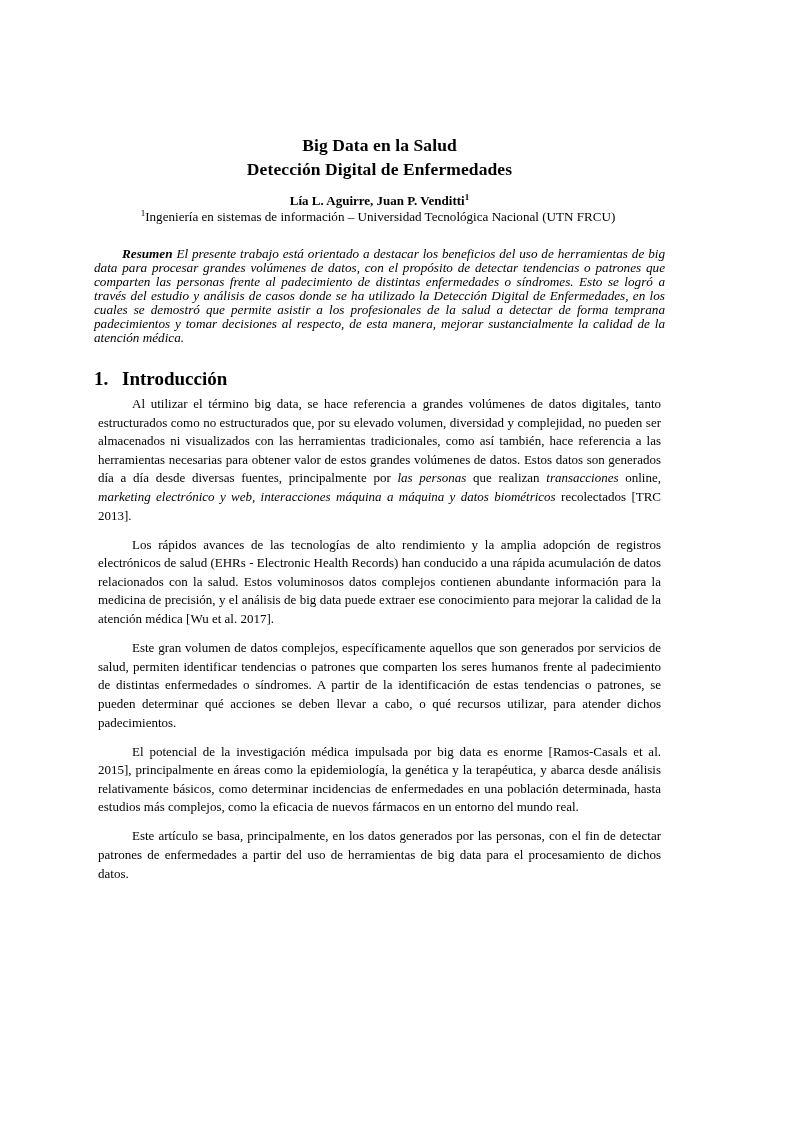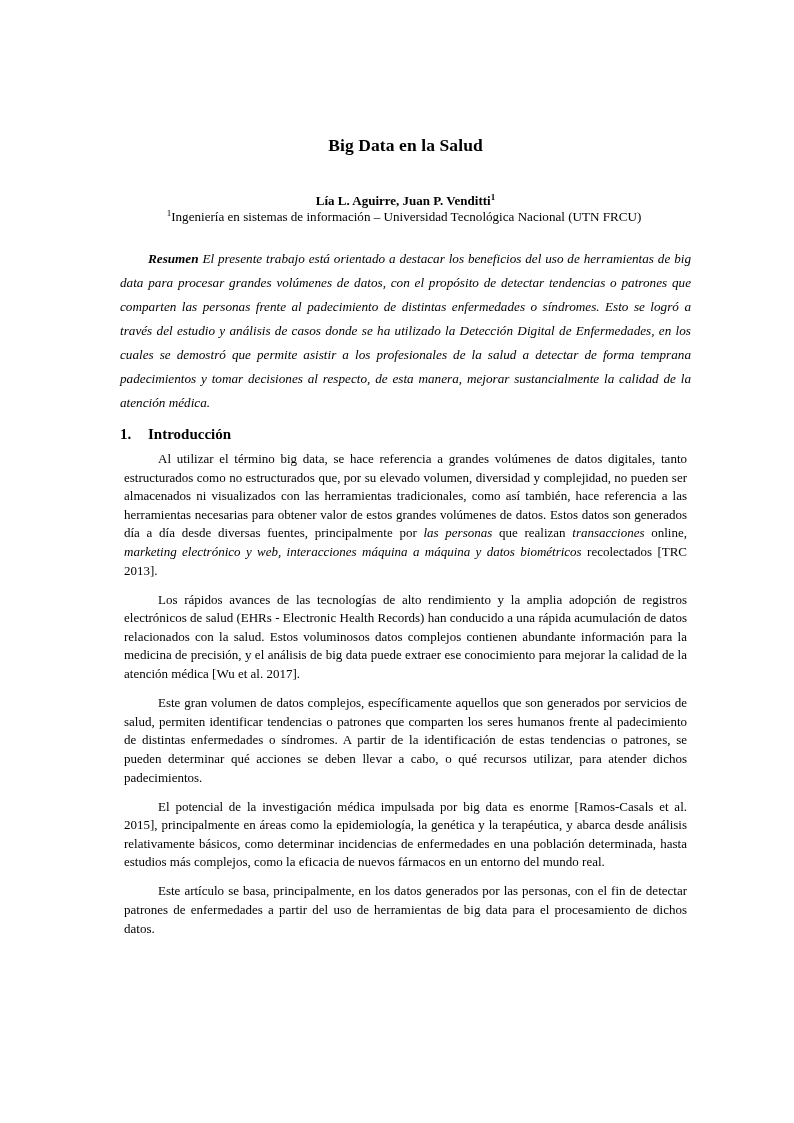--- a/index.html
+++ b/index.html
@@ -17,42 +17,42 @@
   .page {
     position: relative;
     width: 794px;
     height: 1123px;
     box-sizing: border-box;
     padding: 0;
     overflow: hidden;
   }
   .content {
     position: absolute;
-    left: 120px;
+    left: 94px;
     top: 0;
     width: 571px;
   }
 
   
   .title-block {
     margin-top: 133px;
     text-align: center;
   }
   .title-line {
     font-size: 17.5px;
     font-weight: bold;
     line-height: 24px;
     letter-spacing: 0.1px;
   }
 
   .authors {
     text-align: center;
     font-size: 13px;
     font-weight: bold;
-    margin-top: 36px;
+    margin-top: 12px;
     line-height: 16px;
   }
   .authors sup {
     font-size: 9px;
     font-weight: bold;
     vertical-align: super;
     line-height: 0;
   }
 
   .affiliation {
@@ -75,35 +75,35 @@
     color: #4a4a4a;
     margin-top: 20px;
     letter-spacing: 0.2px;
   }
 
   
   .abstract {
     margin-top: 22px;
     font-size: 13.2px;
     font-style: italic;
-    line-height: 24px;
+    line-height: 14px;
     text-align: justify;
     text-justify: inter-word;
     text-indent: 28px;
     hyphens: manual;
   }
   .abstract .kw {
     font-weight: bold;
     font-style: italic;
   }
 
   
   .section-head {
-    margin-top: 10px;
-    font-size: 15px;
+    margin-top: 25px;
+    font-size: 19px;
     font-weight: bold;
     line-height: 18px;
   }
   .section-head .num {
     display: inline-block;
     width: 28px;
   }
 
   
   p.body {
@@ -125,20 +125,21 @@
   }
 </style>
 </head>
 <body>
 
 <div class="page">
   <div class="content">
 
     <div class="title-block">
       <div class="title-line">Big Data en la Salud</div>
+      <div class="title-line">Detección Digital de Enfermedades</div>
     </div>
 
     <div class="authors"><span>Lía L. Aguirre, Juan P. Venditti</span><sup>1</sup></div>
 
     <div class="affiliation"><sup>1</sup><span>Ingeniería en sistemas de información – Universidad Tecnológica Nacional (UTN FRCU)</span></div>
 
 
     <div class="abstract"><span class="kw">Resumen</span> <span>El presente trabajo está orientado a destacar los beneficios del uso de herramientas de big data para procesar grandes volúmenes de datos, con el propósito de detectar tendencias o patrones que comparten las personas frente al padecimiento de distintas enfermedades o síndromes. Esto se logró a través del estudio y análisis de casos donde se ha utilizado la Detección Digital de Enfermedades, en los cuales se demostró que permite asistir a los profesionales de la salud a detectar de forma temprana padecimientos y tomar decisiones al respecto, de esta manera, mejorar sustancialmente la calidad de la atención médica.</span></div>
 
     <div class="section-head"><span class="num">1.</span><span>Introducción</span></div>

